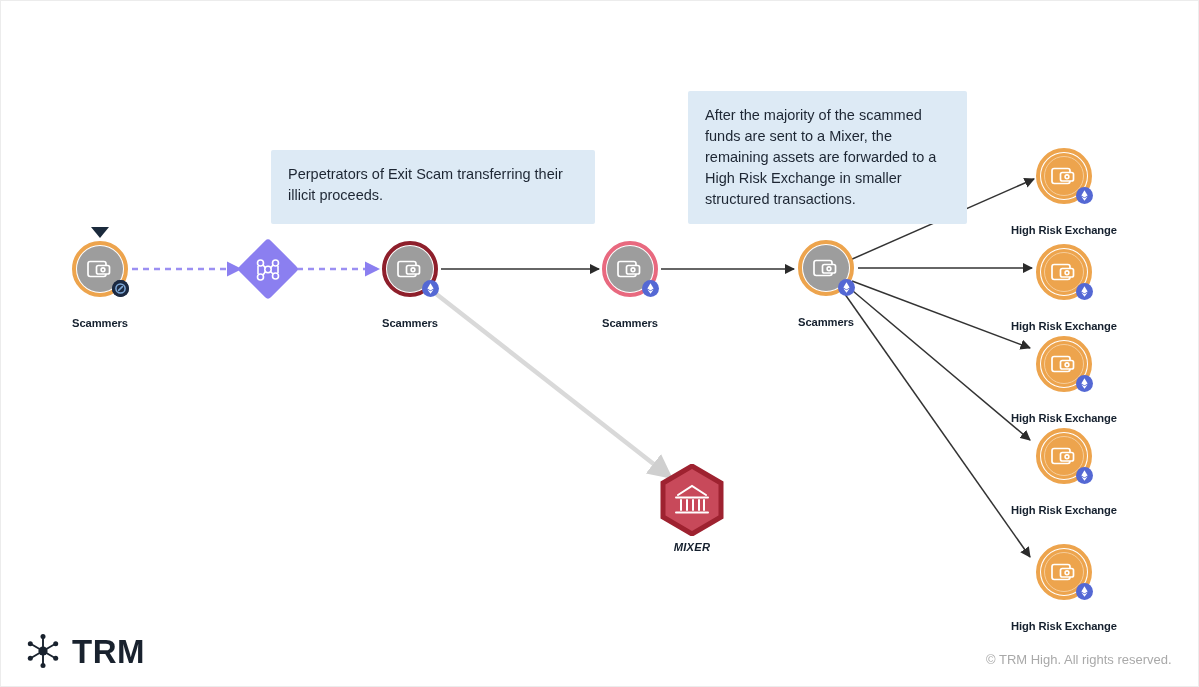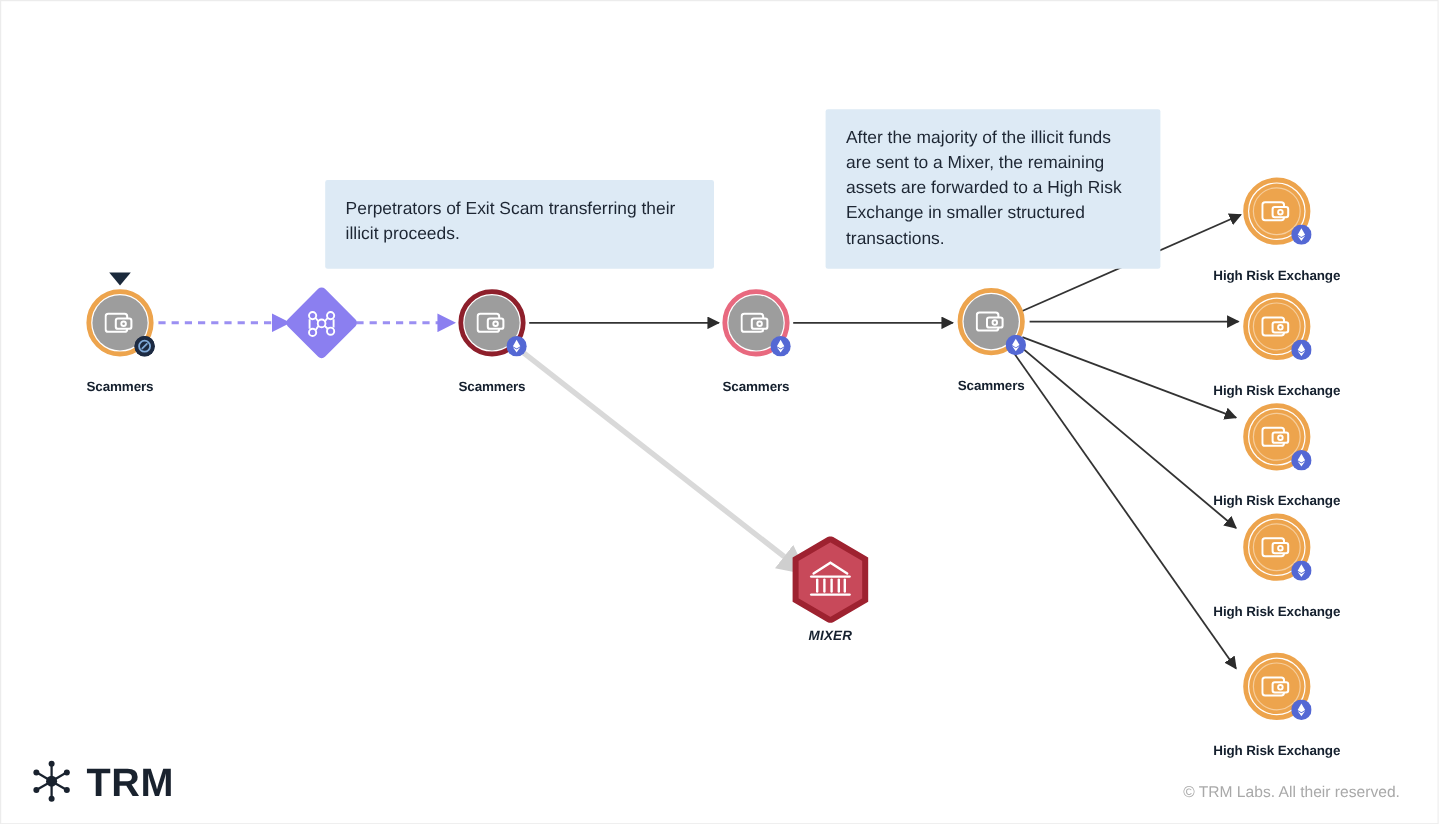--- a/index.html
+++ b/index.html
@@ -218,21 +218,21 @@
     <line x1="851" y1="280" x2="1029" y2="347" stroke="#333333" stroke-width="1.5" marker-end="url(#arrow-dark)"></line>
     <line x1="846" y1="285" x2="1029" y2="439" stroke="#333333" stroke-width="1.5" marker-end="url(#arrow-dark)"></line>
     <line x1="841" y1="289" x2="1029" y2="556" stroke="#333333" stroke-width="1.5" marker-end="url(#arrow-dark)"></line>
   </svg>
 
   <div class="callout" style="left:270px; top:149px; width:324px; height:74px;">
     <span>Perpetrators of Exit Scam transferring their illicit proceeds.</span>
   </div>
 
   <div class="callout" style="left:687px; top:90px; width:279px; height:133px;">
-    <span>After the majority of the illicit funds are sent to a Mixer, the remaining assets are forwarded to a High Risk Exchange in smaller structured transactions.</span>
+    <span>After the majority of the scammed funds are sent to a Mixer, the remaining assets are forwarded to a High Risk Exchange in smaller structured transactions.</span>
   </div>
 
   <div class="marker-tri" style="left:90px; top:226px;"></div>
 
   <div class="node n-gray" style="left:99px; top:240px;">
     <div class="node-circle">
       <div class="inner"></div>
       <div class="ring" style="border-color:#eda44d;"></div>
       <svg class="wallet-glyph" viewBox="0 0 28 22">
         <rect x="1" y="3.5" width="18" height="15" rx="2.2" fill="none" stroke="#ffffff" stroke-width="1.7"></rect>
@@ -323,21 +323,21 @@
         <svg viewBox="0 0 17 17" width="17" height="17">
           <circle cx="8.5" cy="8.5" r="8.5" fill="#5468d4"></circle>
           <path d="M 8.5 3.2 L 11.6 8.6 L 8.5 10.5 L 5.4 8.6 Z" fill="#ffffff"></path>
           <path d="M 8.5 11.3 L 11.6 9.4 L 8.5 13.8 L 5.4 9.4 Z" fill="#ffffff"></path>
         </svg>
       </div>
     </div>
     <div class="node-label">Scammers</div>
   </div>
 
-  <div class="hex-node" style="left:691px; top:446px;">
+  <div class="hex-node" style="left:691px; top:463px;">
     <div class="hex-wrap">
       <svg viewBox="0 0 66 72" width="66" height="72">
         <polygon points="33,2 62,19 62,53 33,70 4,53 4,19" fill="#c8495a" stroke="#9e2230" stroke-width="5"></polygon>
         <g stroke="#ffffff" stroke-width="2" fill="none" stroke-linecap="round">
           <path d="M 19 31 L 33 22 L 47 31"></path>
           <path d="M 17 33.5 L 49 33.5"></path>
           <path d="M 22 36 L 22 46"></path>
           <path d="M 28 36 L 28 46"></path>
           <path d="M 34 36 L 34 46"></path>
           <path d="M 40 36 L 40 46"></path>
@@ -470,15 +470,15 @@
         <circle cx="20" cy="34.6" r="2.5"></circle>
         <circle cx="7.3" cy="12.7" r="2.5"></circle>
         <circle cx="32.7" cy="27.3" r="2.5"></circle>
         <circle cx="7.3" cy="27.3" r="2.5"></circle>
         <circle cx="32.7" cy="12.7" r="2.5"></circle>
       </g>
     </svg>
     <div class="logo-text">TRM</div>
   </div>
 
-  <div class="copyright" style="left:985px; top:651px;">© TRM Labs. All their reserved.</div>
+  <div class="copyright" style="left:985px; top:651px;">© TRM High. All rights reserved.</div>
 
 </div>
 
 </body></html>

